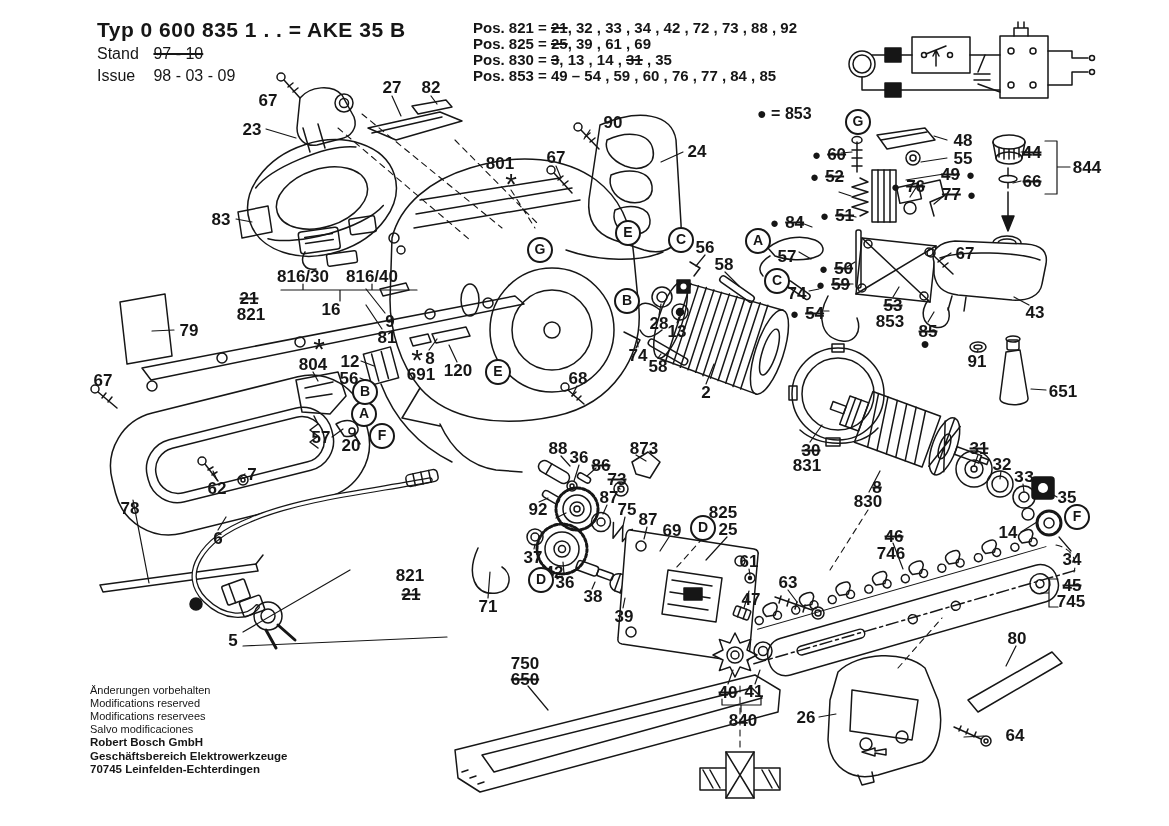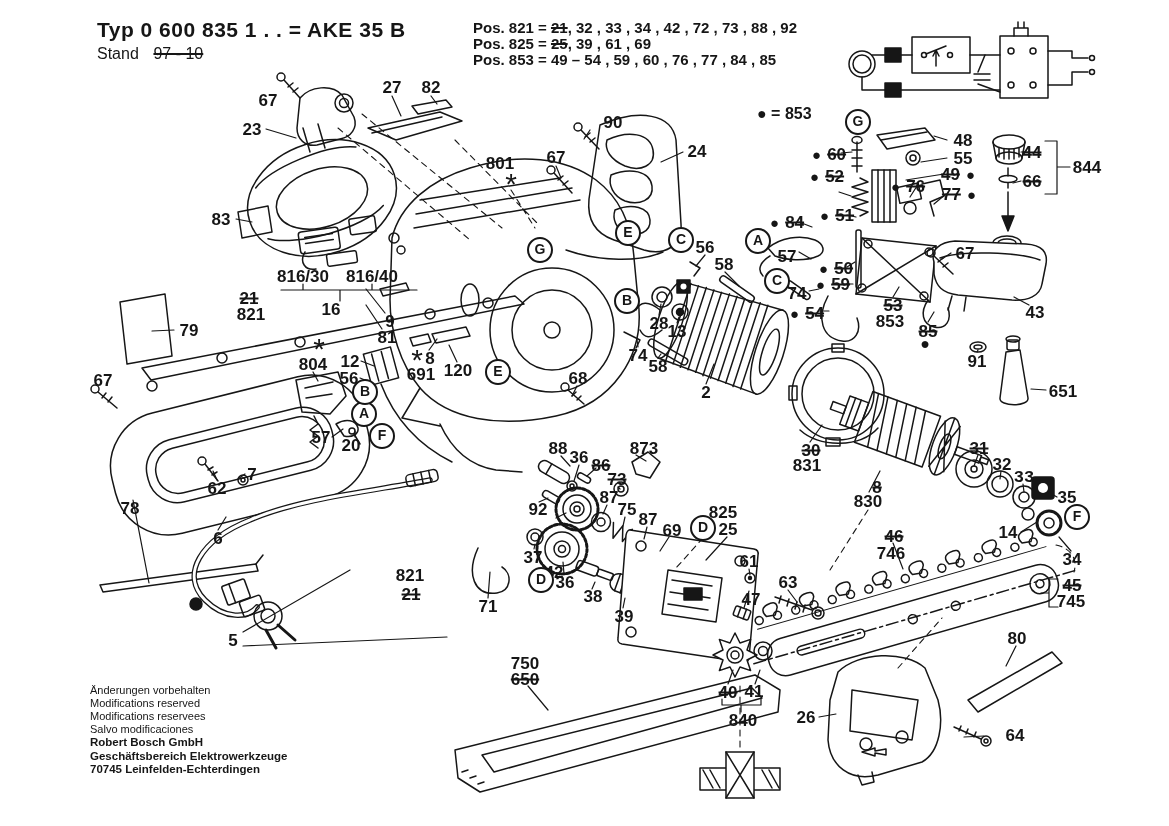--- a/index.html
+++ b/index.html
@@ -468,25 +468,30 @@
   <path d="M1056,545 C1070,548 1078,558 1074,572"></path>
 </g>
 </svg>
 
 <div class="hdr">
   <div class="typ">Typ 0 600 835 1 . . = AKE 35 B</div>
   <div class="stand">
     <span class="lab">Stand</span>
     <span class="struck">97 - 10</span>
   </div>
+  <div class="issue">
+    <span class="lab">Issue</span>
+    <span>98 - 03 - 09</span>
+  </div>
 </div>
 
 <div class="poslist">
       <div class="pos-line"><span>Pos. 821 = </span><span class="struck">21</span><span>, 32 , 33 , 34 , 42 , 72 , 73 , 88 , 92</span></div>
       <div class="pos-line"><span>Pos. 825 = </span><span class="struck">25</span><span>, 39 , 61 , 69</span></div>
+      <div class="pos-line"><span>Pos. 830 = </span><span class="struck">3</span><span>, 13 , 14 , </span><span class="struck">31</span><span> , 35</span></div>
       <div class="pos-line"><span>Pos. 853 = 49 – 54 , 59 , 60 , 76 , 77 , 84 , 85</span></div>
     </div>
 
 <div class="legend">● = 853</div>
 
 <div class="layer">
       <div class="plabel" style="left: 268px; top: 100px;"><span>67</span></div>
       <div class="plabel" style="left: 252px; top: 129px;"><span>23</span></div>
       <div class="plabel" style="left: 392px; top: 87px;"><span>27</span></div>
       <div class="plabel" style="left: 431px; top: 87px;"><span>82</span></div>

